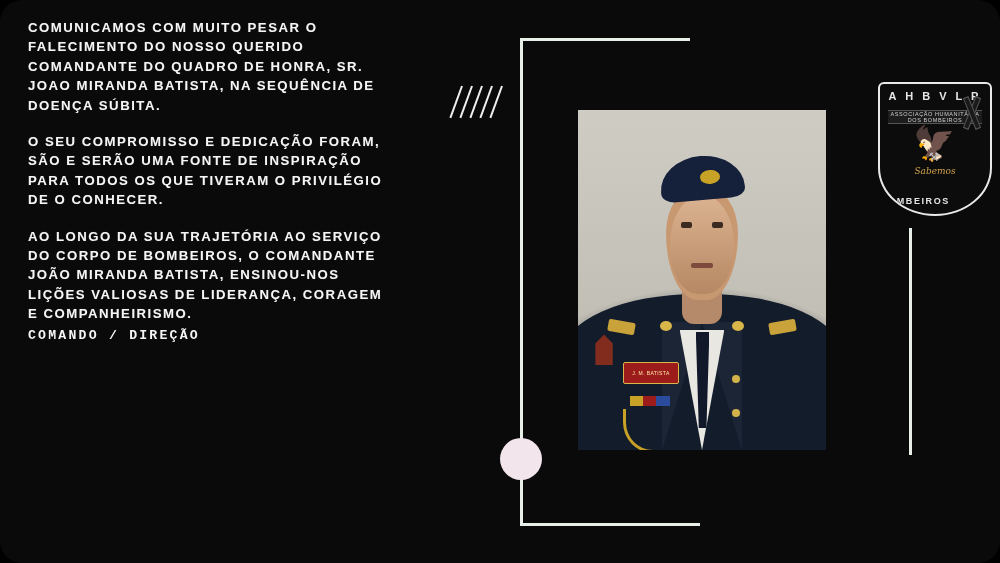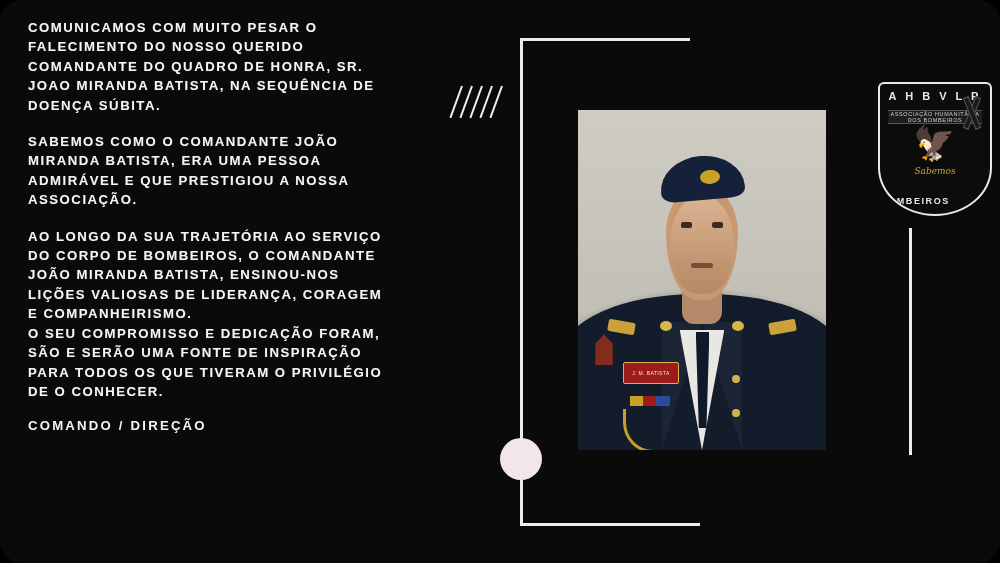--- a/index.html
+++ b/index.html
@@ -43,21 +43,22 @@
   }
   .sign {
     font-size: 13.2px;
     font-weight: bold;
     letter-spacing: 2.2px;
     text-transform: uppercase;
     margin: 0 0 12px 0;
     color: #f5f5f5;
   }
   #signature-block {
-    margin-top: 17px;
+    margin-top: 4px;
+    font-family: Liberation Mono, monospace;
   }
 
   
   #frame-outline {
     position: absolute;
     left: 520px;
     top: 38px;
     width: 392px;
     height: 488px;
     border: 3px solid #e8efe9;
@@ -451,33 +452,29 @@
 <body>
 
 <div id="canvas">
 
   <div id="text-column">
     <p class="para">Comunicamos com muito pesar o
 falecimento do nosso querido
 Comandante do Quadro de Honra, Sr.
 Joao Miranda Batista, na sequência de
 doença súbita.</p>
-    <p class="para">Sabemos como o Comandante João
-Miranda Batista, era uma pessoa
-admirável e que prestigiou a nossa
-Associação.</p>
+    <p class="para">O seu compromisso e dedicação foram,
+são e serão uma fonte de inspiração
+para todos os que tiveram o privilégio
+de o conhecer.</p>
     <p class="para tight">Ao longo da sua trajetória ao serviço
 do Corpo de Bombeiros, o Comandante
 João Miranda Batista, ensinou-nos
 lições valiosas de liderança, coragem
 e companheirismo.</p>
-    <p class="para">O seu compromisso e dedicação foram,
-são e serão uma fonte de inspiração
-para todos os que tiveram o privilégio
-de o conhecer.</p>
 
     <div id="signature-block">
       <p class="sign">Comando / Direção</p>
     </div>
   </div>
 
   <div id="frame-outline"></div>
   <div class="frame-notch" id="notch-top"></div>
   <div class="frame-notch" id="notch-right-upper"></div>
   <div class="frame-notch" id="notch-right-lower"></div>

